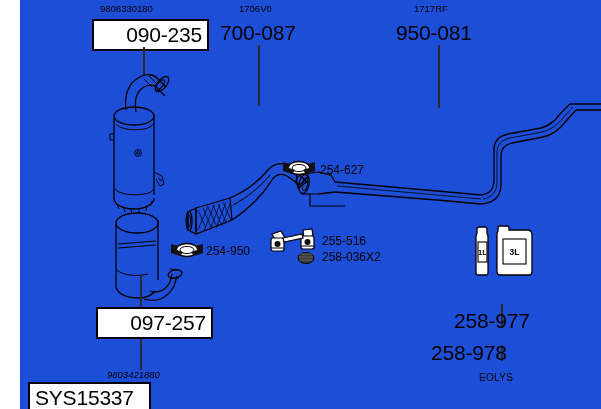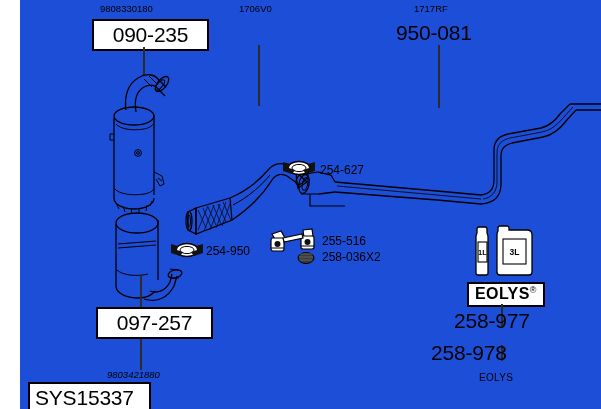--- a/index.html
+++ b/index.html
@@ -20,21 +20,21 @@
 
   
   .ref-box {
     border: 2px solid #000;
     background: #fff;
     font-size: 21px;
     font-weight: 400;
     line-height: 1;
     letter-spacing: -0.2px;
     color: #000;
-    text-align: center;
+    text-align: right;
     padding: 3px 5px 4px 5px;
     white-space: nowrap;
     font-family: "Liberation Sans", sans-serif;
   }
 
   
   .big-code {
     font-size: 21px;
     color: #000;
     white-space: nowrap;
@@ -88,20 +88,21 @@
 </head>
 <body>
 
 <div id="root">
 
   <div class="abs oem-code" style="left:80px; top:4px;">9808330180</div>
   <div class="abs oem-code" style="left:219px; top:4px;text-align:center;">1706V0</div>
   <div class="abs oem-code" style="left:394px; top:4px;">1717RF</div>
 
   <div class="abs ref-box" style="left:72px; top:19px; width:103px;">090-235</div>
+  <div class="abs big-code" style="left:200px; top:22px;">700-087</div>
   <div class="abs big-code" style="left:376px; top:22px;">950-081</div>
 
   <div class="abs vline" style="left:123px; top:47px; height:28px;"></div>
   <div class="abs vline" style="left:238px; top:45px; height:61px;"></div>
   <div class="abs vline" style="left:418px; top:45px; height:63px;"></div>
 
   <svg class="abs" style="left:72px; top:58px;" width="130" height="210">
 
     <path class="ln" stroke-width="1.3" d="M34 52 C32 38 36 26 46 20 C54 15 62 16 66 21 L74 29"></path>
     <path class="ln" stroke-width="1.3" d="M44 54 C42 42 45 33 52 29 C58 26 63 27 66 31 L73 38"></path>
@@ -238,21 +239,20 @@
     <path fill="#fff" stroke="#000" stroke-width="1.3" d="M10 9 L10 5 Q10 3 12 3 L18 3 Q20 3 20 5 L20 9 L21 12 L21 49 Q21 51 19 51 L11 51 Q9 51 9 49 L9 12 Z"></path>
     <rect x="11.5" y="19" width="17" height="0" fill="none"></rect>
     <rect x="11" y="18" width="9" height="20" fill="#fff" stroke="#000" stroke-width="1.1"></rect>
     <text x="15.5" y="31" font-family="Liberation Sans, sans-serif" font-size="7.5" font-weight="bold" text-anchor="middle" fill="#000">1L</text>
 
     <path fill="#fff" stroke="#000" stroke-width="1.3" d="M31 7 L31 4 Q31 2 33 2 L40 2 Q42 2 42 4 L42 6 L60 6 Q65 6 65 11 L65 48 Q65 51 62 51 L33 51 Q30 51 30 48 L30 11 Q30 8 31 7 Z"></path>
     <rect x="36" y="15" width="23" height="25" fill="#fff" stroke="#000" stroke-width="1.1"></rect>
     <text x="47.5" y="31" font-family="Liberation Sans, sans-serif" font-size="8.5" font-weight="bold" text-anchor="middle" fill="#000">3L</text>
   </svg>
 
-  <div class="abs eolys-box" style="left:447px; top:282px;"><span>EOLYS</span><sup>®</sup></div>
 
   <div class="abs vline" style="left:481px; top:304px; height:22px;"></div>
   <div class="abs vline" style="left:481px; top:345px; height:16px;"></div>
 
   <div class="abs big-code" style="left:434px; top:310px;">258-977</div>
   <div class="abs big-code" style="left:411px; top:342px;">258-978</div>
   <div class="abs caption" style="left:459px; top:372px;">EOLYS</div>
 
 </div>
 

